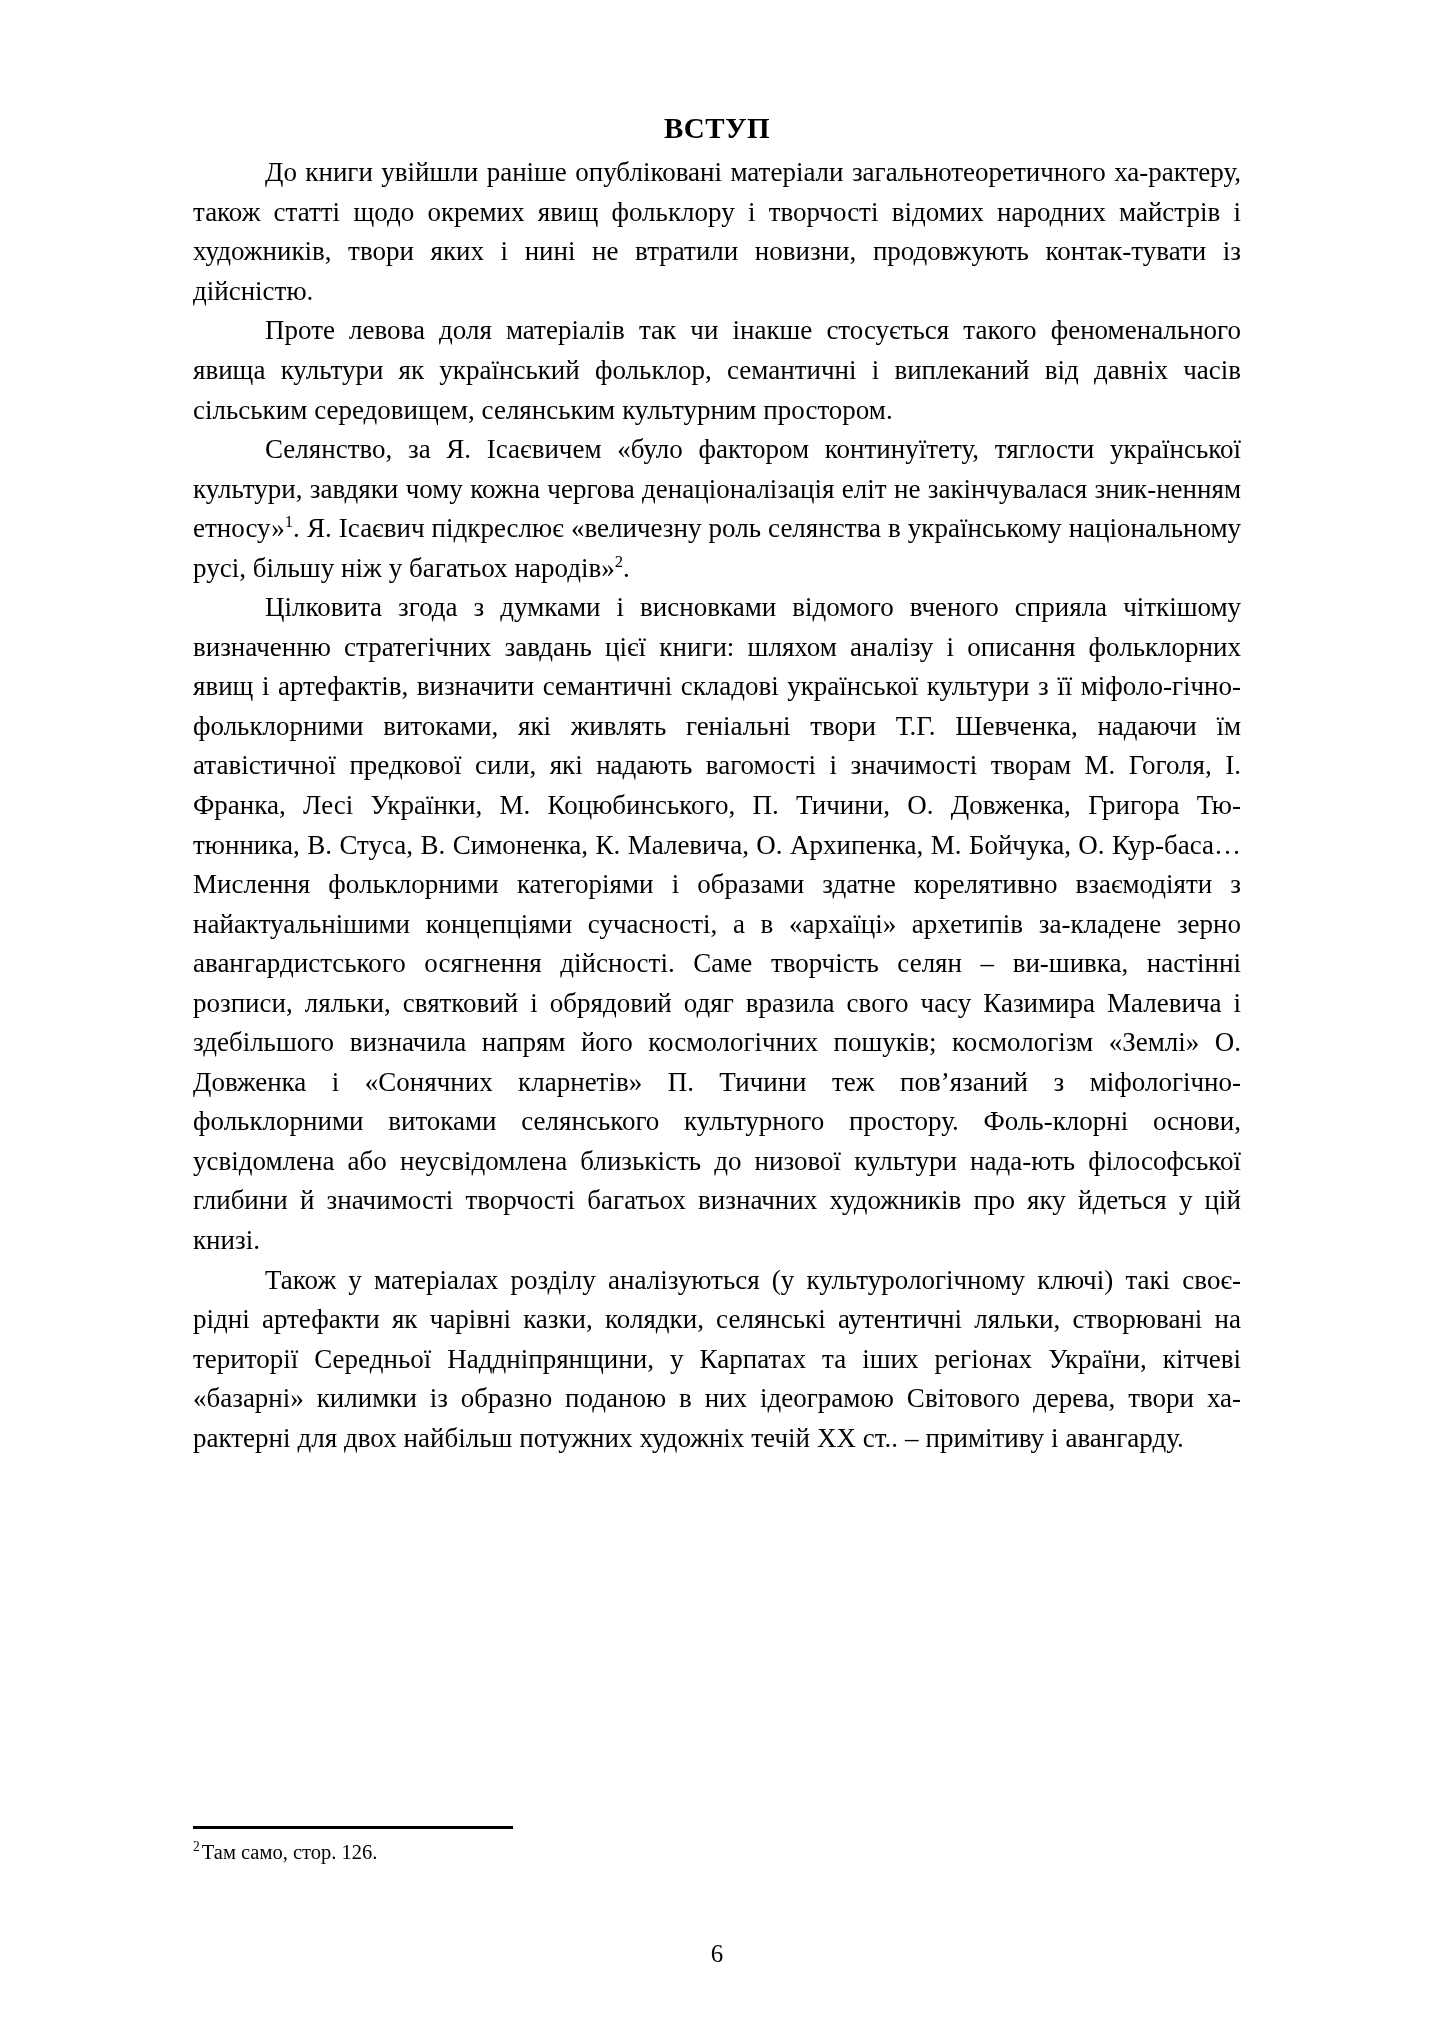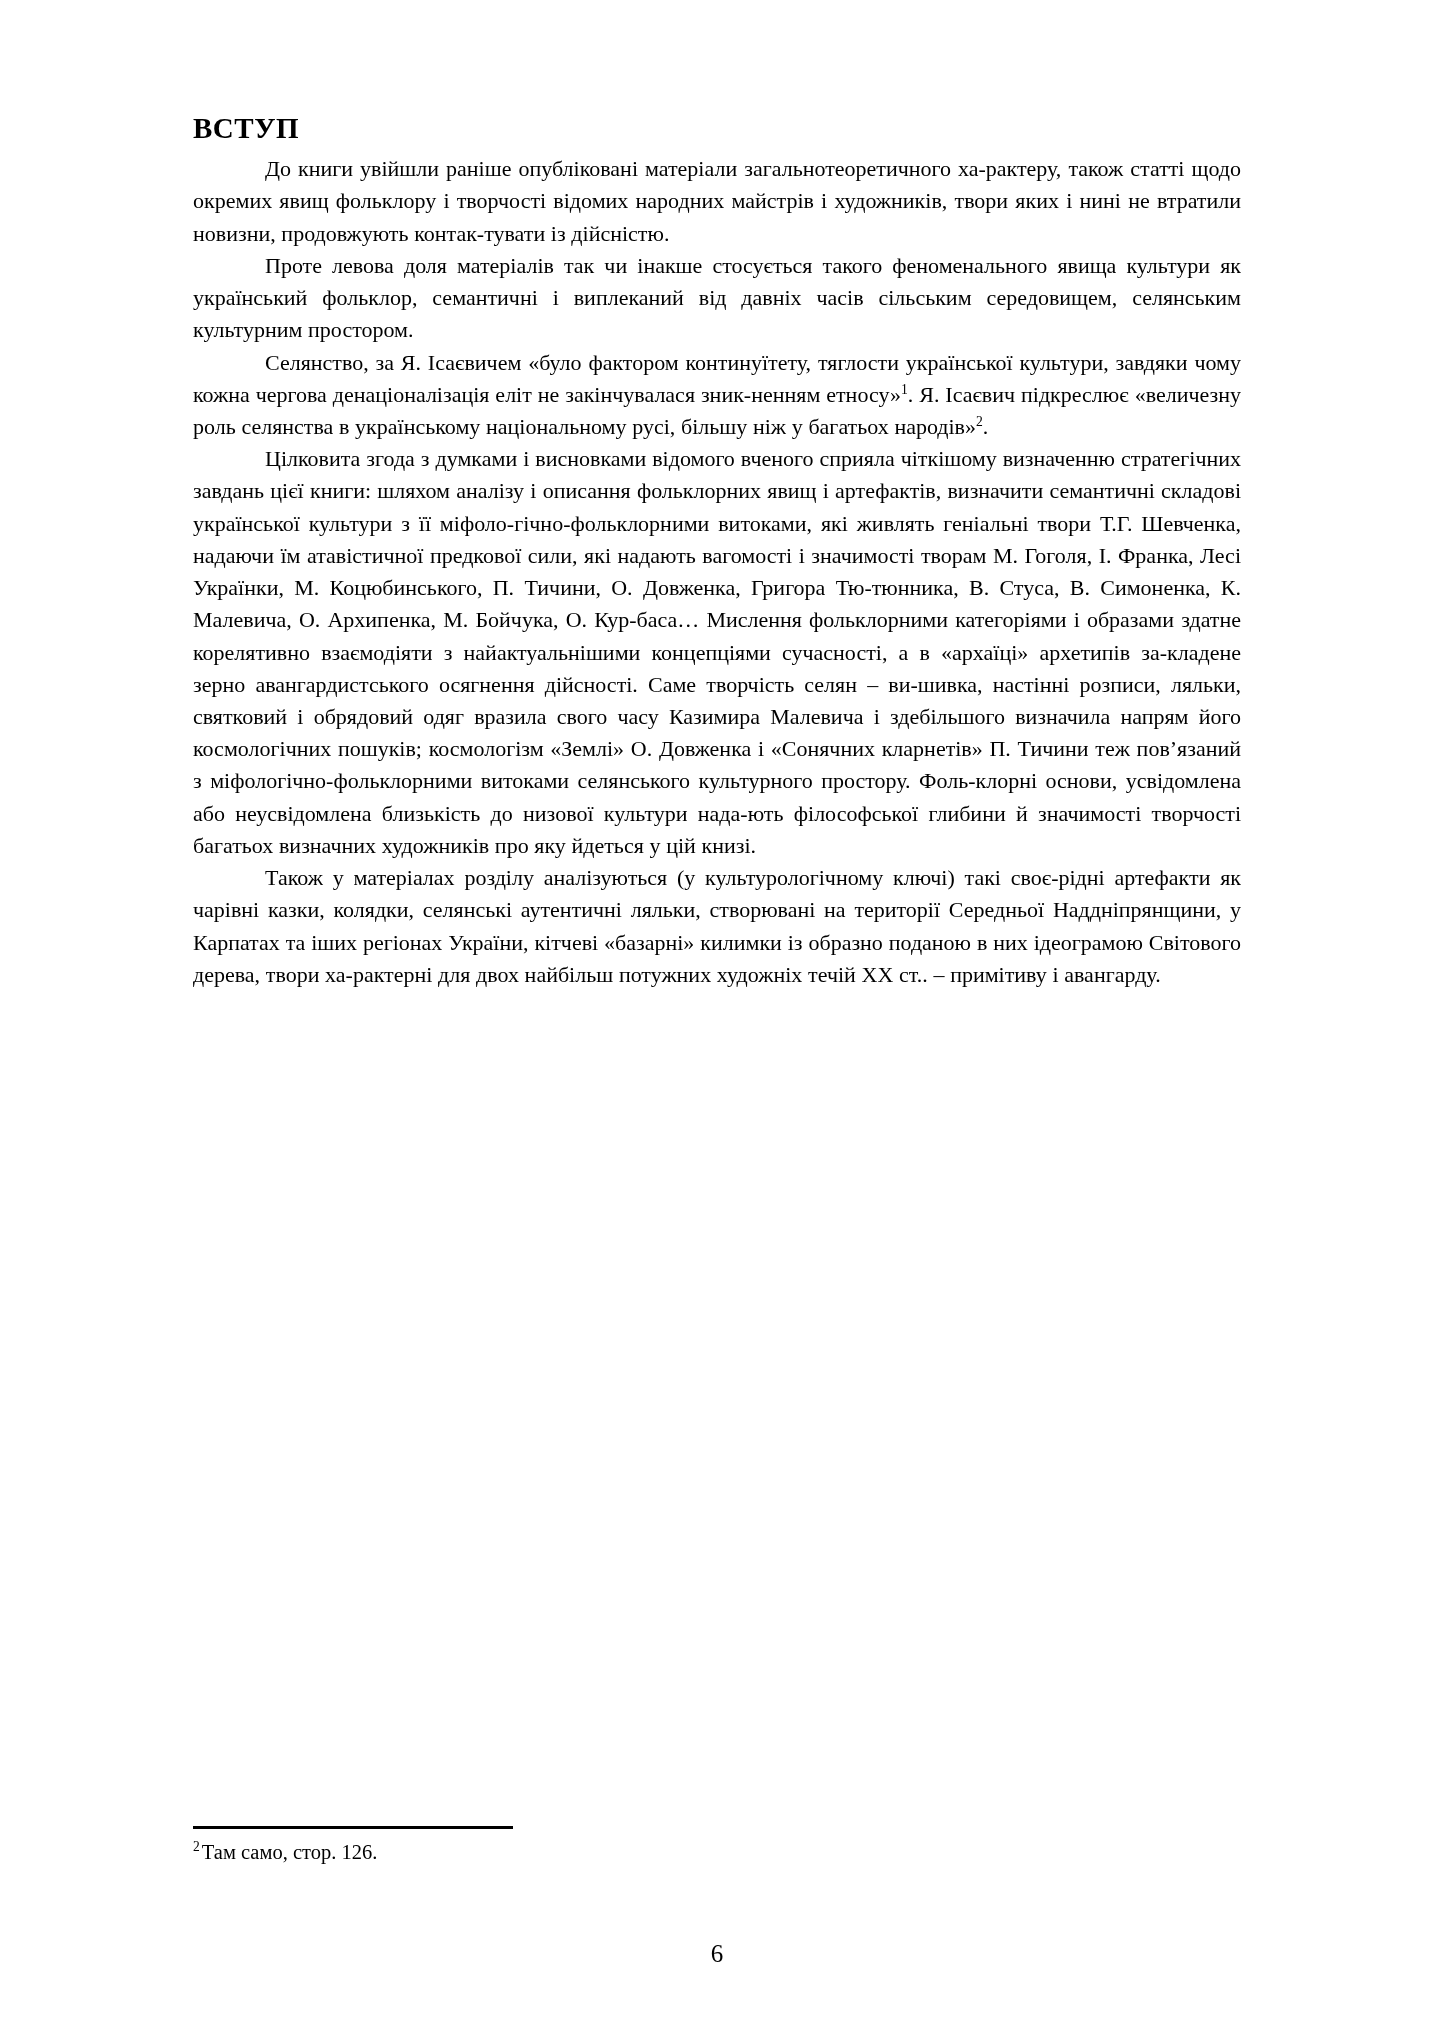--- a/index.html
+++ b/index.html
@@ -24,30 +24,30 @@
     box-sizing: border-box;
     padding: 0;
   }
   .content {
     position: absolute;
     left: 193px;
     top: 110px;
     width: 1048px;
   }
   .doc-title {
-    text-align: left;
+    text-align: center;
     font-weight: bold;
     font-size: 29px;
     letter-spacing: 0.5px;
     margin: 0 0 7px 0;
     line-height: 1.25;
   }
   .para {
     margin: 0;
-    font-size: 22px;
+    font-size: 27px;
     line-height: 1.465;
     text-align: justify;
     text-indent: 72px;
     text-justify: inter-word;
     hyphens: manual;
     word-spacing: 0.2px;
   }
   sup.fn {
     font-size: 0.62em;
     vertical-align: super;

